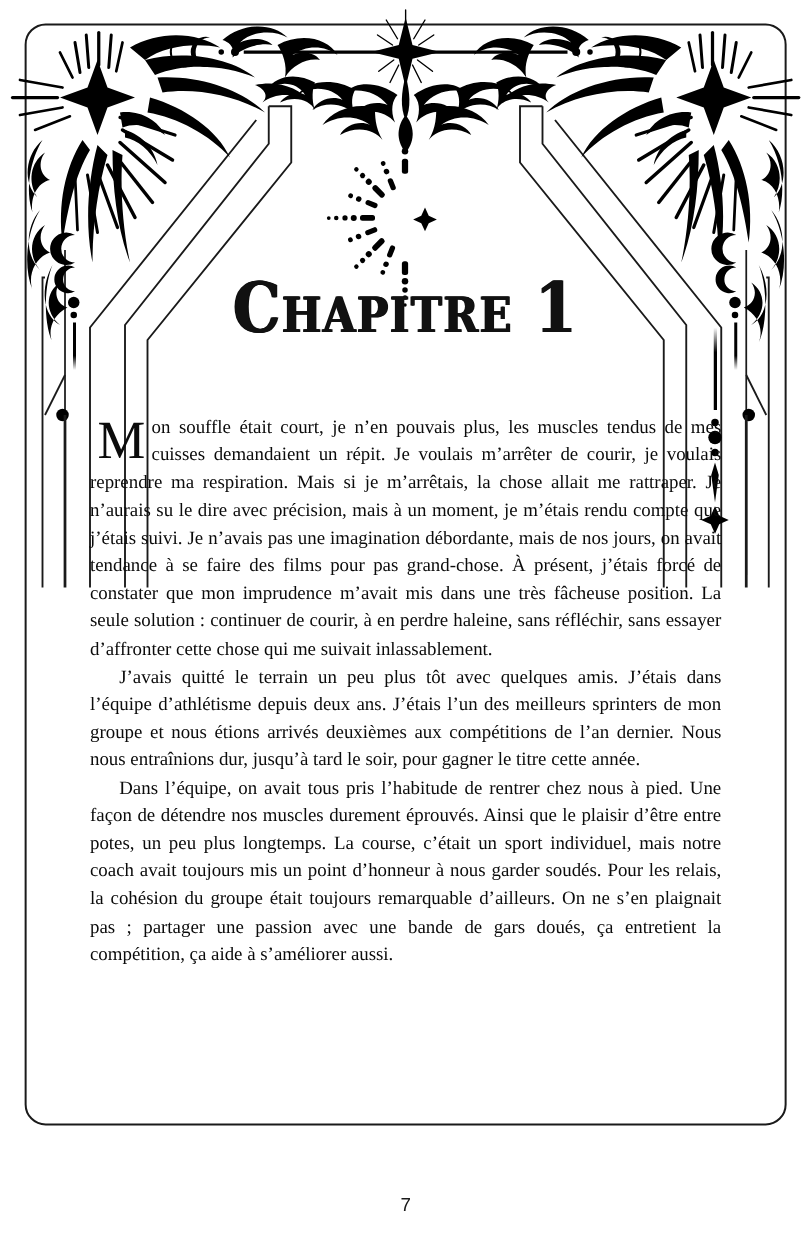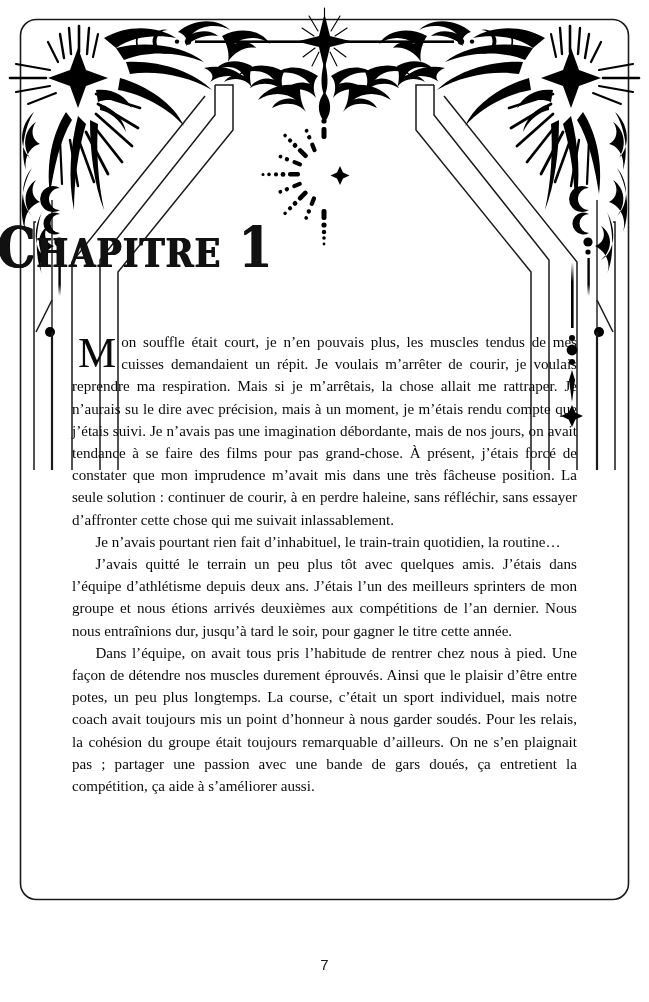--- a/index.html
+++ b/index.html
@@ -21,21 +21,21 @@
   #frame-svg{
     position:absolute;left:0;top:0;
     width:649px;height:1002px;
     pointer-events:none;
   }
   
   .title-wrap{
     position:absolute;
     left:0;right:0;
     top:228px;
-    text-align:left;
+    text-align:center;
   }
   .chapter-title{
     display:inline-block;
     font-family:"DejaVu Serif",serif;
     font-size:47px;
     font-weight:700;
     letter-spacing:1px;
     line-height:1;
     color:#111111;
     font-variant:small-caps;
@@ -334,20 +334,19 @@
   </svg>
 
   <div class="title-wrap">
     <span class="chapter-title">Chapitre 1</span>
   </div>
 
   <div id="body-text">
     <p class="first">
       <span class="dropcap">M</span><span>on souffle était court, je n’en pouvais plus, les muscles tendus de mes cuisses demandaient un répit. Je voulais m’arrêter de courir, je voulais reprendre ma respiration. Mais si je m’arrêtais, la chose allait me rattraper. Je n’aurais su le dire avec précision, mais à un moment, je m’étais rendu compte que j’étais suivi. Je n’avais pas une imagination débordante, mais de nos jours, on avait tendance à se faire des films pour pas grand-chose. À présent, j’étais forcé de constater que mon imprudence m’avait mis dans une très fâcheuse position. La seule solution : continuer de courir, à en perdre haleine, sans réfléchir, sans essayer d’affronter cette chose qui me suivait inlassablement.</span>
     </p>
-    <p><span>Je n’avais pourtant rien fait d’inhabituel, le train-train quotidien, la routine…</span></p>
     <p><span>J’avais quitté le terrain un peu plus tôt avec quelques amis. J’étais dans l’équipe d’athlétisme depuis deux ans. J’étais l’un des meilleurs sprinters de mon groupe et nous étions arrivés deuxièmes aux compétitions de l’an dernier. Nous nous entraînions dur, jusqu’à tard le soir, pour gagner le titre cette année.</span></p>
     <p><span>Dans l’équipe, on avait tous pris l’habitude de rentrer chez nous à pied. Une façon de détendre nos muscles durement éprouvés. Ainsi que le plaisir d’être entre potes, un peu plus longtemps. La course, c’était un sport individuel, mais notre coach avait toujours mis un point d’honneur à nous garder soudés. Pour les relais, la cohésion du groupe était toujours remarquable d’ailleurs. On ne s’en plaignait pas ; partager une passion avec une bande de gars doués, ça entretient la compétition, ça aide à s’améliorer aussi.</span></p>
   </div>
 
   <div id="page-number">7</div>
 
 </div>
 
 </body></html>

